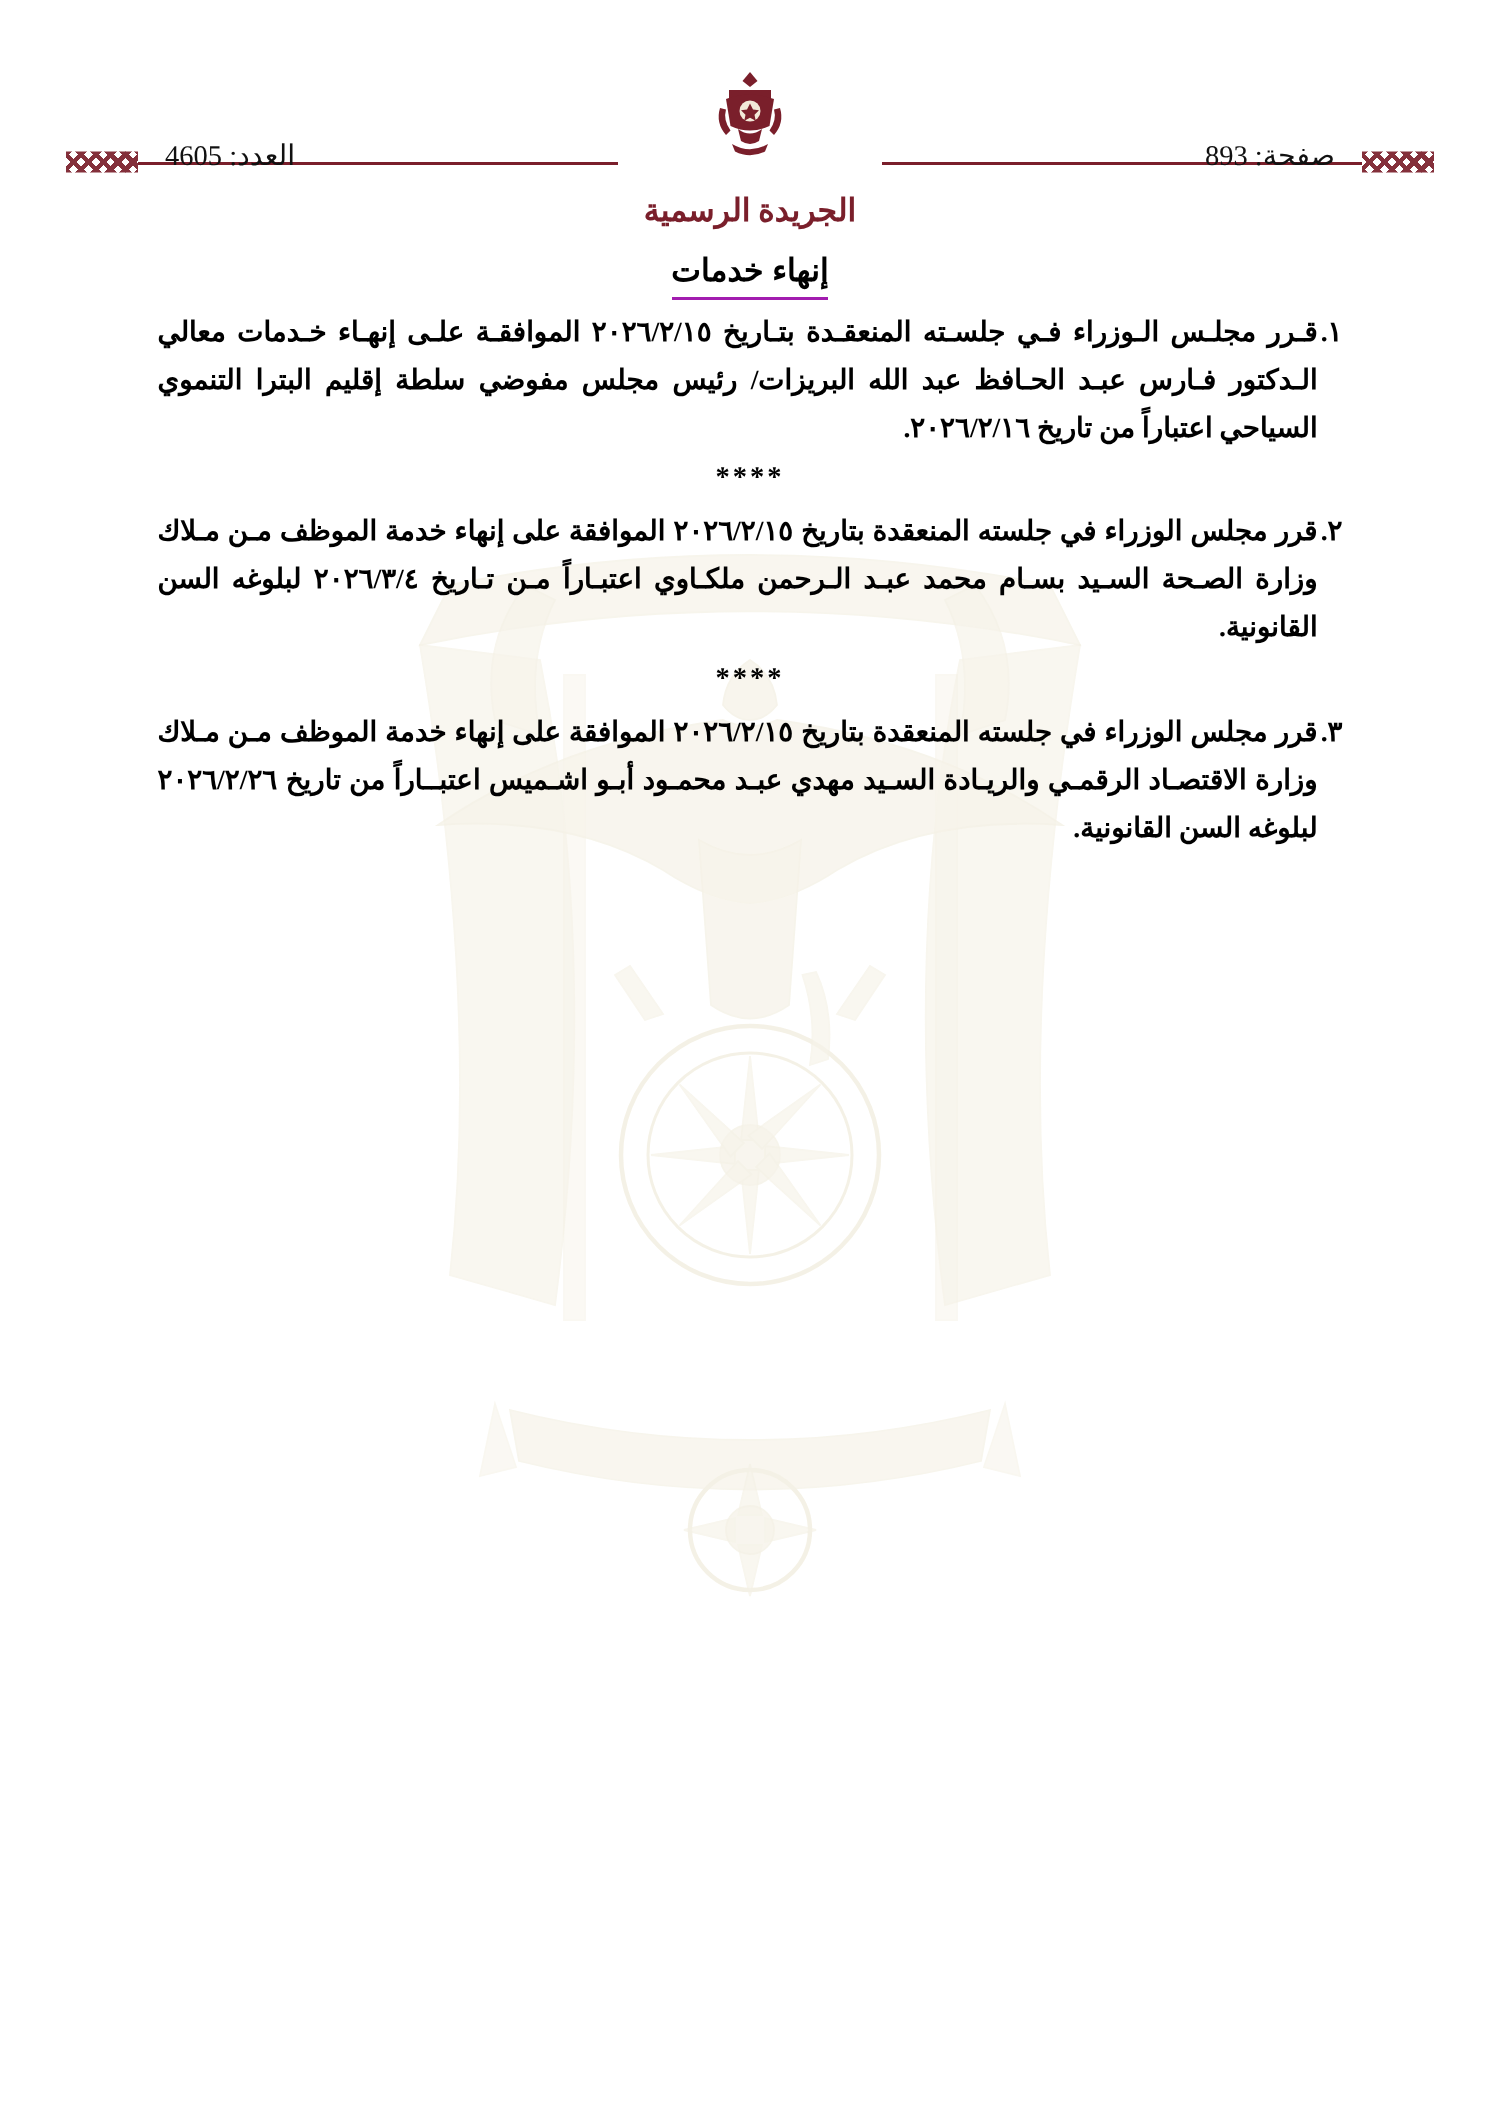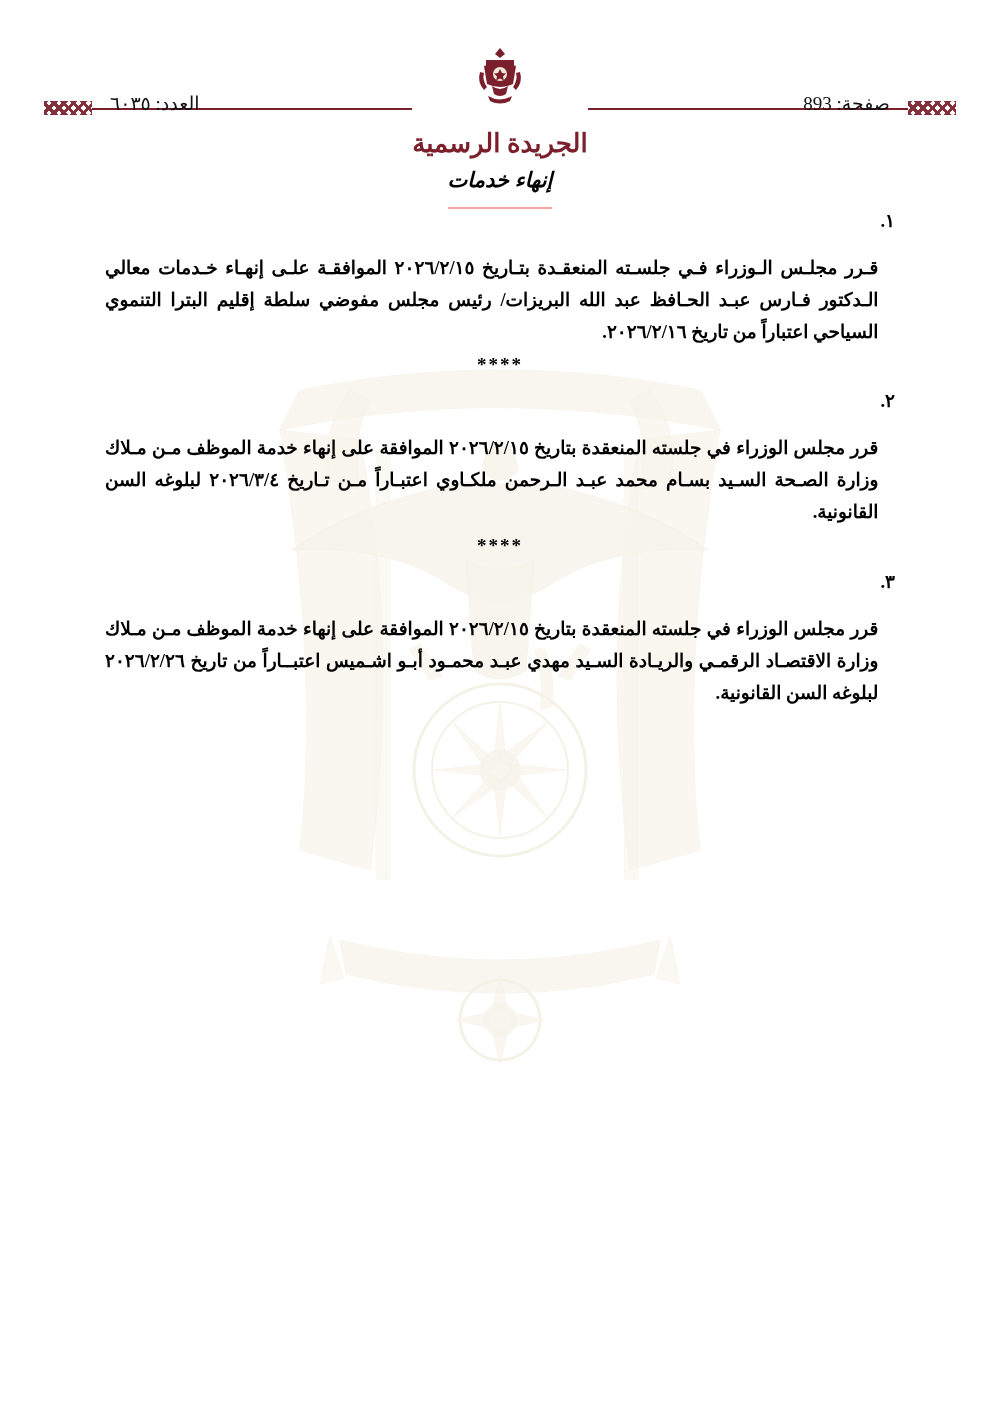--- a/index.html
+++ b/index.html
@@ -71,21 +71,21 @@
   }
   .hdr-text.page-no { right: 110px; }
   .hdr-text.issue-no { left: 110px; }
 
   .gazette-title {
     position: absolute;
     top: 128px;
     left: 0;
     width: 1000px;
     text-align: center;
-    font-size: 26px;
+    font-size: 21px;
     font-weight: bold;
     color: #7a1f2b;
   }
 
   
   .watermark {
     position: absolute;
     left: 50%;
     top: 330px;
     transform: translateX(-50%);
@@ -106,23 +106,22 @@
   .section-title {
     text-align: center;
     font-size: 21px;
     font-weight: bold;
     color: #000;
     margin: 0 0 14px 0;
     letter-spacing: 0.5px;
     font-family: "Liberation Sans", sans-serif;
   }
   .section-title .underline {
-    border-bottom: 2px solid #fca5a5;
-    padding-bottom: 16px;
-    font-style: italic;
+    border-bottom: 2px solid #a21caf;
+    padding-bottom: 6px;
   }
   .item {
     display: flex;
     flex-direction: row;
     margin-bottom: 6px;
   }
   .item-num {
     flex: 0 0 auto;
     font-size: 18.5px;
     font-weight: bold;
@@ -131,21 +130,20 @@
     white-space: nowrap;
   }
   .item-text {
     flex: 1 1 auto;
     font-size: 18.5px;
     font-weight: bold;
     line-height: 1.72;
     text-align: justify;
     text-justify: inter-word;
     color: #000;
-    margin-top: 47px;
   }
   .stars {
     text-align: center;
     font-size: 19px;
     font-weight: bold;
     letter-spacing: 2px;
     margin: 2px 0 10px 0;
     color: #000;
   }
 </style>
@@ -171,21 +169,21 @@
     </svg>
 
     <div class="rule-row">
       <div class="rule-line right"></div>
       <div class="rule-line left"></div>
       <div class="knot right"></div>
       <div class="knot left"></div>
     </div>
 
     <div class="hdr-text page-no">صفحة: 893</div>
-    <div class="hdr-text issue-no">العدد: ٦٠٣٥</div>
+    <div class="hdr-text issue-no">العدد: 4605</div>
     <div class="gazette-title">الجريدة الرسمية</div>
   </div>
 
   <svg class="watermark" viewBox="0 0 640 760">
     <g fill="#e3d9ba" stroke="#ddd2ad" stroke-width="1.2">
 
       <path d="M120 60 q200 -40 400 0 l20 40 q-220 -45 -440 0 z" opacity=".75"></path>
       <path d="M100 100 q40 240 20 420 l70 20 q30 -230 -10 -430 z" opacity=".7"></path>
       <path d="M540 100 q-40 240 -20 420 l-70 20 q-30 -230 10 -430 z" opacity=".7"></path>
       <path d="M170 60 q-30 40 -20 90 l30 10 q-10 -50 10 -90 z" opacity=".7"></path>

